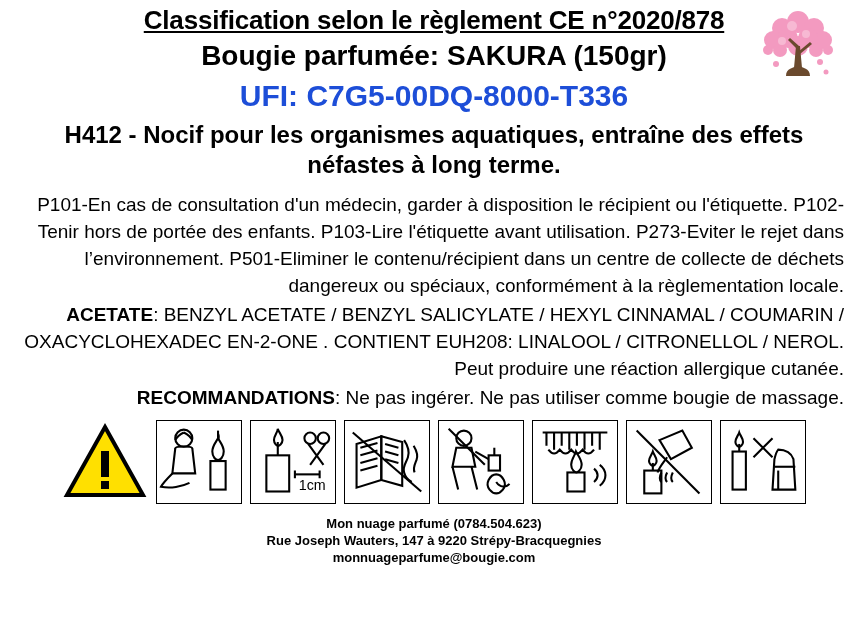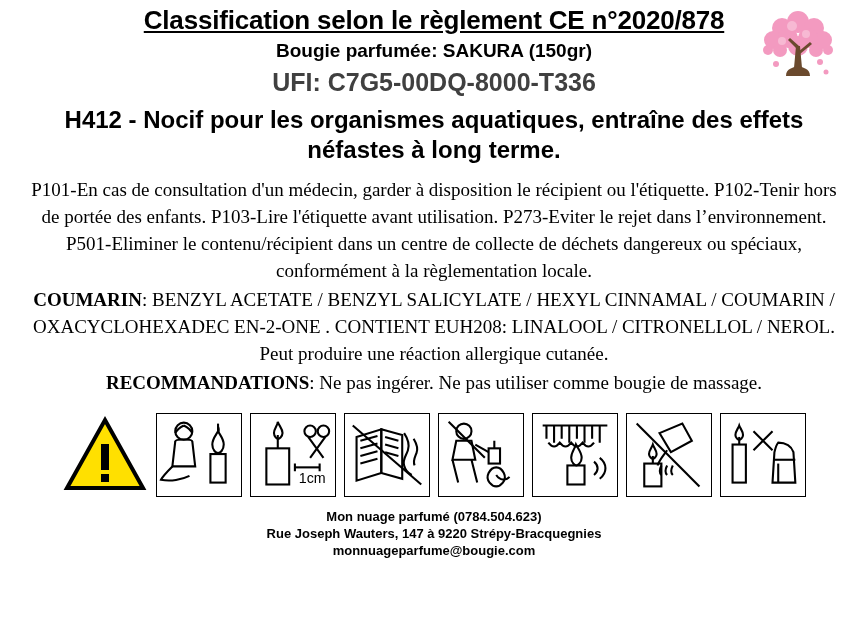--- a/index.html
+++ b/index.html
@@ -25,66 +25,65 @@
     text-align: center;
     font-size: 26px;
     font-weight: bold;
     text-decoration: underline;
     letter-spacing: -0.2px;
     margin: 2px 0 6px 0;
     line-height: 1.1;
   }
   .subtitle {
     text-align: center;
-    font-size: 19px;
+    font-size: 28px;
     font-weight: bold;
     margin: 0 0 8px 0;
     line-height: 1.1;
   }
   .ufi {
     text-align: center;
-    font-size: 25px;
-    font-weight: bold;
-    color: #404040;
+    font-size: 30px;
+    font-weight: bold;
+    color: #1d4ed8;
     margin: 0 0 8px 0;
     line-height: 1.1;
   }
   .hazard {
     text-align: center;
     font-size: 24px;
     font-weight: bold;
     line-height: 1.25;
     margin: 0 4px 12px 4px;
   }
   .body-text {
     font-size: 19px;
     line-height: 1.42;
     margin: 0 0 0 0;
-    text-align: center;
-    font-family: Liberation Serif, serif;
+    text-align: right;
   }
   .body-text p {
     margin: 0 0 2px 0;
   }
   .lbl {
     font-weight: bold;
   }
   .tree {
     position: absolute;
     top: 6px;
     right: 10px;
     width: 84px;
     height: 92px;
   }
   .pictos {
     display: flex;
     justify-content: center;
     align-items: stretch;
     gap: 8px;
-    margin-top: 16px;
+    margin-top: 8px;
     height: 86px;
   }
   .picto {
     border: 1px solid #000;
     width: 86px;
     height: 84px;
     box-sizing: border-box;
     display: flex;
     align-items: center;
     justify-content: center;
@@ -145,21 +144,21 @@
     </svg>
   </div>
 
   <div class="title">Classification selon le règlement CE n°2020/878</div>
   <div class="subtitle">Bougie parfumée: SAKURA (150gr)</div>
   <div class="ufi">UFI: C7G5-00DQ-8000-T336</div>
   <div class="hazard">H412 - Nocif pour les organismes aquatiques, entraîne des effets néfastes à long terme.</div>
 
   <div class="body-text">
     <p>P101-En cas de consultation d'un médecin, garder à disposition le récipient ou l'étiquette. P102-Tenir hors de portée des enfants. P103-Lire l'étiquette avant utilisation. P273-Eviter le rejet dans l’environnement. P501-Eliminer le contenu/récipient dans un centre de collecte de déchets dangereux ou spéciaux, conformément à la règlementation locale.</p>
-    <p><span class="lbl">COUMARIN</span><span>: BENZYL ACETATE / BENZYL SALICYLATE /  HEXYL CINNAMAL / COUMARIN / OXACYCLOHEXADEC EN-2-ONE . CONTIENT EUH208: LINALOOL / CITRONELLOL / NEROL. Peut produire une réaction allergique cutanée.</span></p>
+    <p><span class="lbl">ACETATE</span><span>: BENZYL ACETATE / BENZYL SALICYLATE /  HEXYL CINNAMAL / COUMARIN / OXACYCLOHEXADEC EN-2-ONE . CONTIENT EUH208: LINALOOL / CITRONELLOL / NEROL. Peut produire une réaction allergique cutanée.</span></p>
     <p><span class="lbl">RECOMMANDATIONS</span><span>: Ne pas ingérer. Ne pas utiliser comme bougie de massage.</span></p>
   </div>
 
   <div class="pictos">
 
     <div class="picto nb">
       <svg viewBox="0 0 84 82" width="84" height="82">
         <polygon points="42,6 80,74 4,74" fill="#ffe000" stroke="#000000" stroke-width="4"></polygon>
         <polygon points="42,16 71,68 13,68" fill="#ffe000" stroke="none"></polygon>
         <rect x="38" y="30" width="8" height="26" fill="#000000"></rect>

